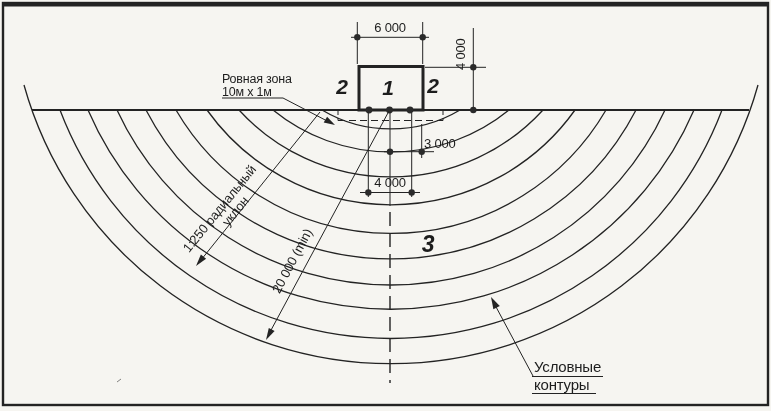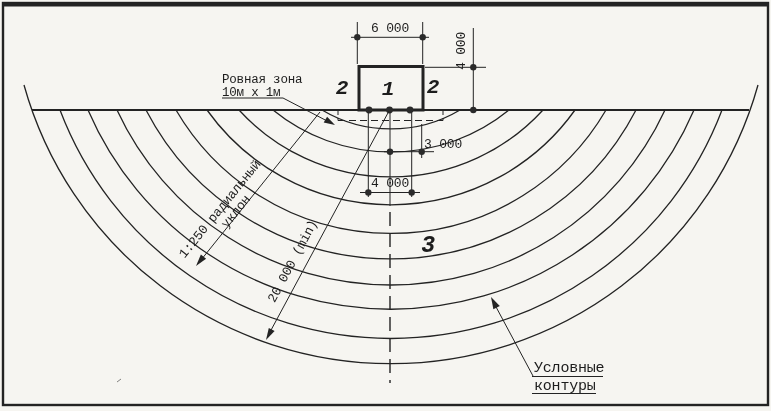--- a/index.html
+++ b/index.html
@@ -1,21 +1,21 @@
 <!DOCTYPE html>
 <html><head>
 <meta charset="utf-8">
 <style>
   html,body{margin:0;padding:0;background:#e8e8e6;}
   .sheet{
     position:relative;
     width:771px;height:411px;
     background:#f6f5f1;
     overflow:hidden;
-    font-family:Liberation Mono, monospace;
+    font-family:Liberation Sans, sans-serif;
   }
   svg{display:block}
   .ink-line{stroke:#232323;fill:none}
   .thin{stroke-width:1}
   .contour{stroke-width:1.3}
   .thick{stroke-width:2.2}
   .dot{fill:#2a2a2a;stroke:none}
   .arrow{fill:#232323;stroke:none}
   text{fill:#1d1d1d;letter-spacing:-0.2px}
   .dim-label{font-size:13px}

